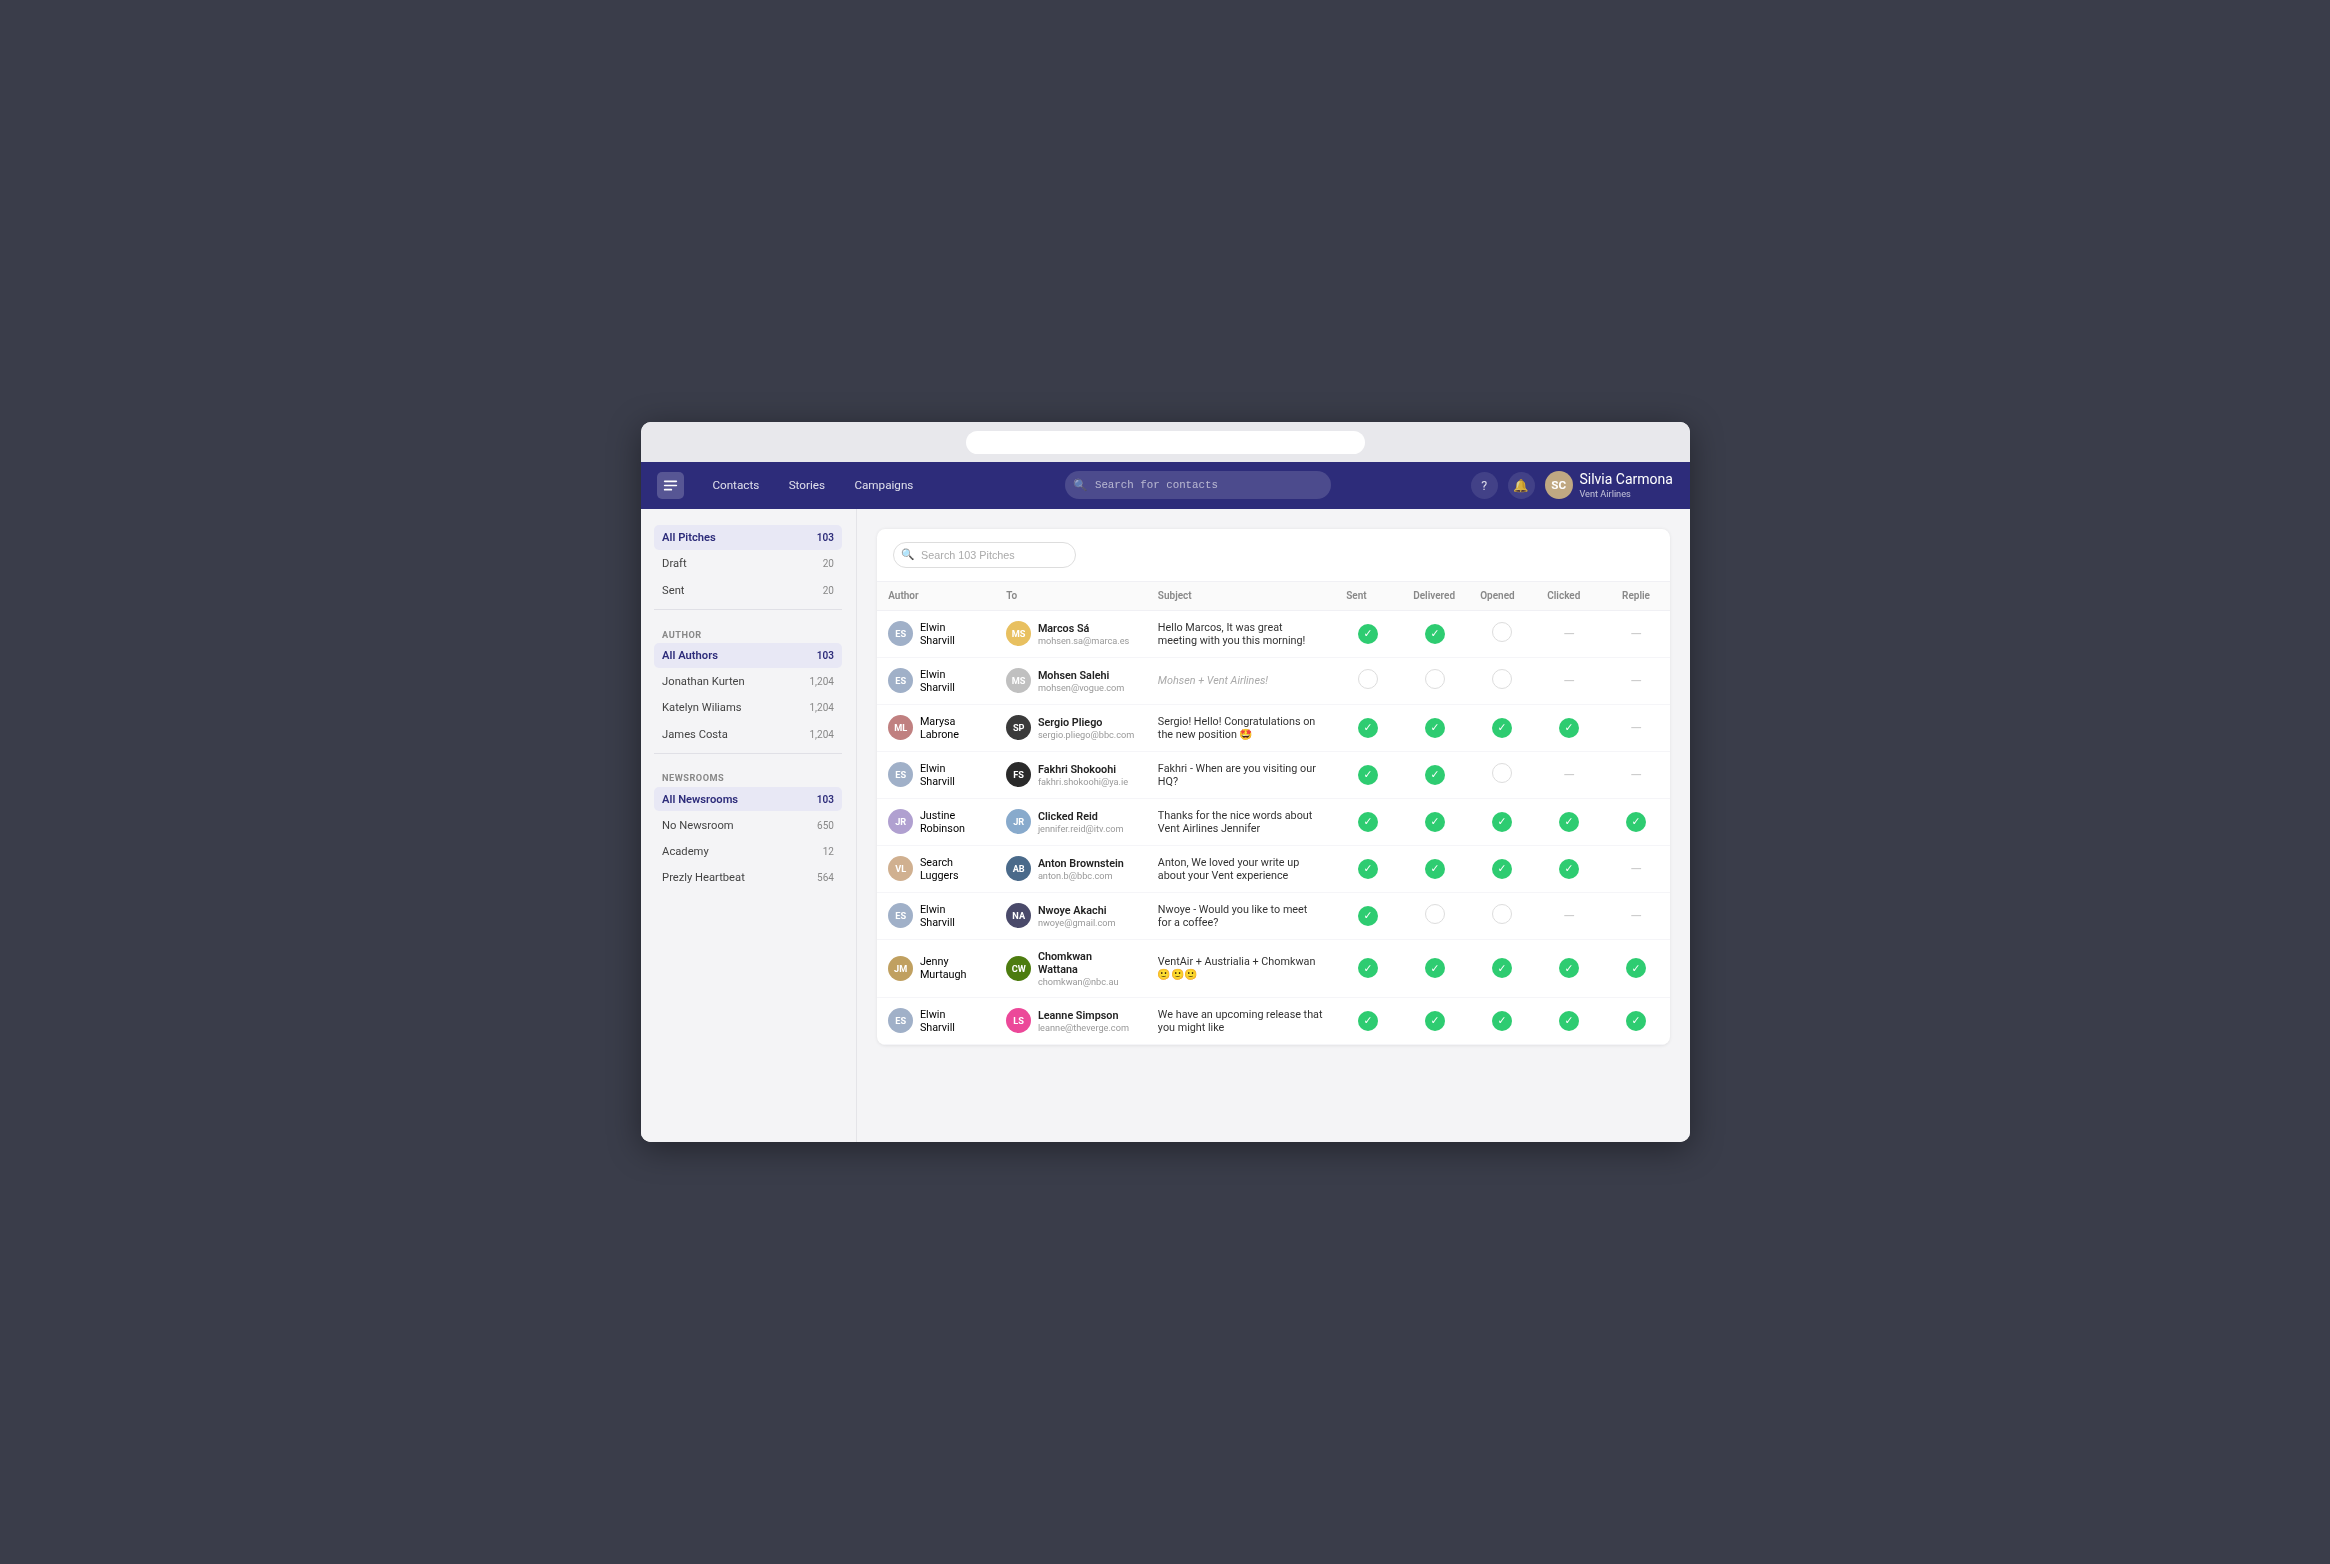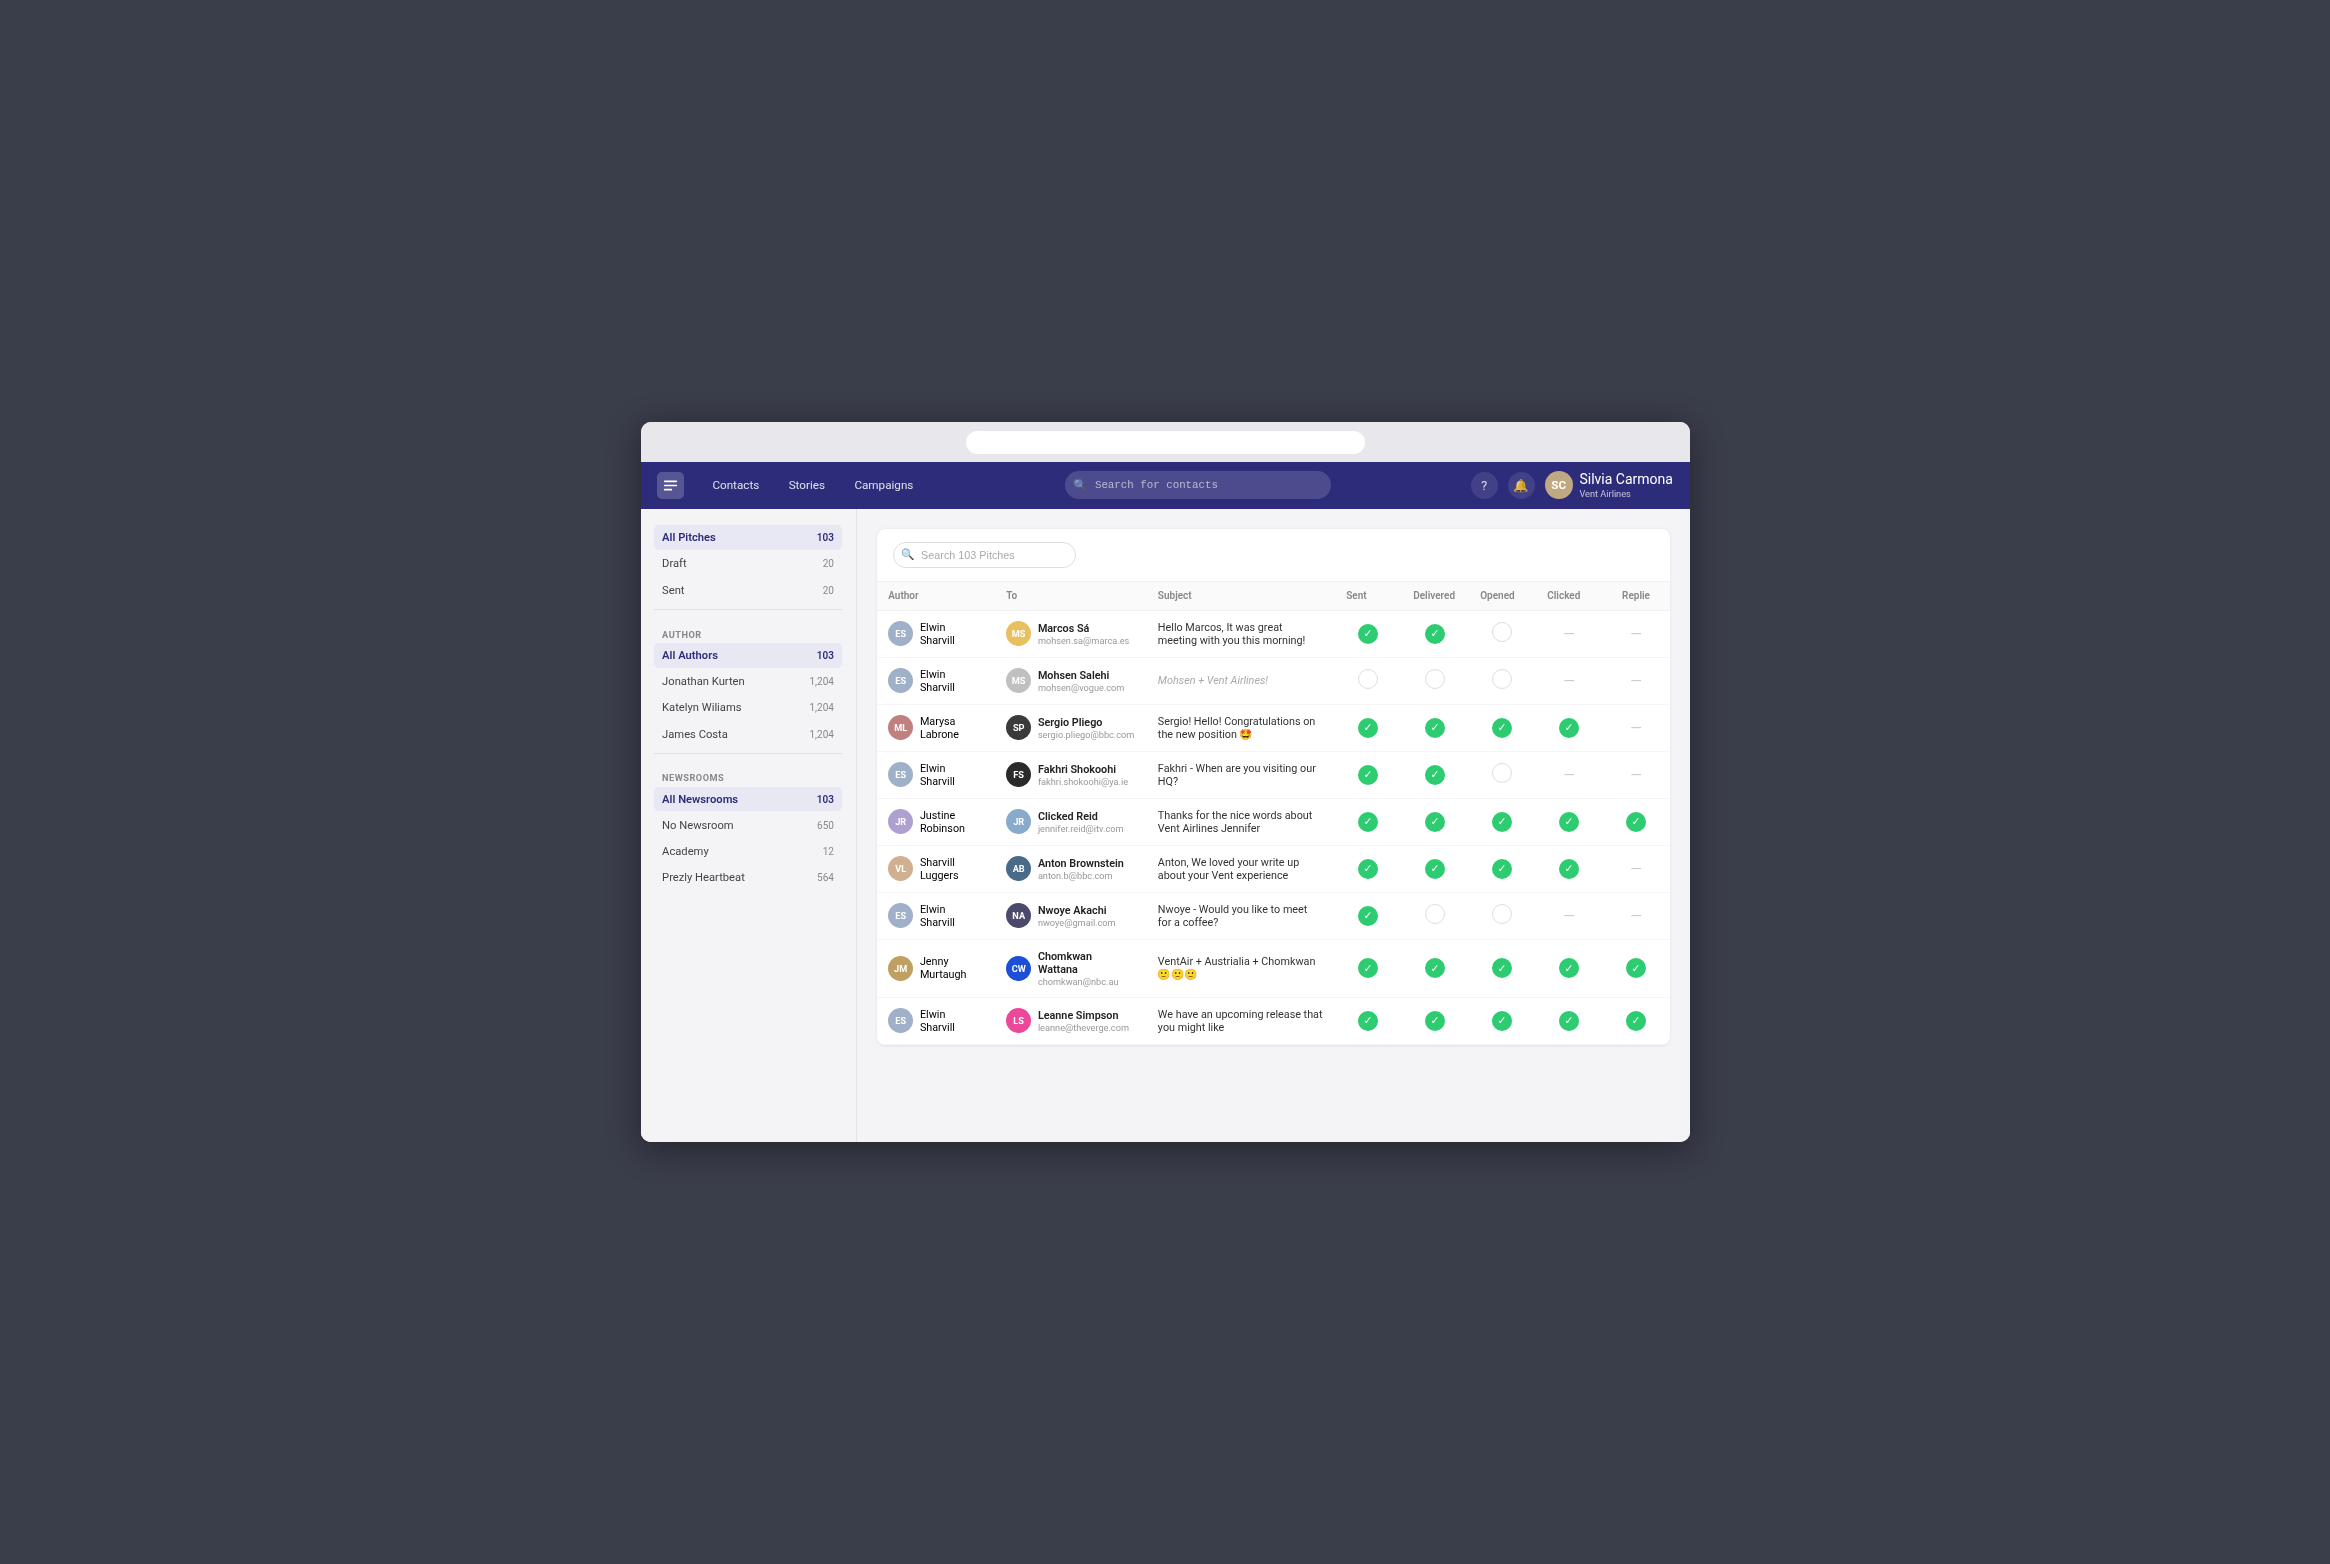--- a/index.html
+++ b/index.html
@@ -545,21 +545,21 @@
       <td class="status-icon-cell col-narrow"><span class="check-green">✓</span></td>
       <td class="status-icon-cell col-narrow"><span class="check-green">✓</span></td>
       <td class="status-icon-cell col-narrow"><span class="check-green">✓</span></td>
       <td class="status-icon-cell col-narrow"><span class="check-green">✓</span></td>
       <td class="status-icon-cell col-narrow"><span class="check-green">✓</span></td>
     </tr>
               <tr>
       <td>
         <div class="author-cell">
           <div class="avatar-sm" style="background:#d0b090">VL</div>
-          <span>Sharvill Luggers</span>
+          <span>Search Luggers</span>
         </div>
       </td>
       <td>
         <div class="to-cell">
           <div class="avatar-sm" style="background:#4a6a8a">AB</div>
           <div>
             <div class="to-name">Anton Brownstein</div>
             <div class="to-email">anton.b@bbc.com</div>
           </div>
         </div>
@@ -600,21 +600,21 @@
     </tr>
               <tr>
       <td>
         <div class="author-cell">
           <div class="avatar-sm" style="background:#c0a060">JM</div>
           <span>Jenny Murtaugh</span>
         </div>
       </td>
       <td>
         <div class="to-cell">
-          <div class="avatar-sm" style="background:#1d4ed8">CW</div>
+          <div class="avatar-sm" style="background:#4d7c0f">CW</div>
           <div>
             <div class="to-name">Chomkwan Wattana</div>
             <div class="to-email">chomkwan@nbc.au</div>
           </div>
         </div>
       </td>
       <td>
         <span class="subject-text">VentAir + Austrialia + Chomkwan 🙂🙂🙂</span>
       </td>
       <td class="status-icon-cell col-narrow"><span class="check-green">✓</span></td>

